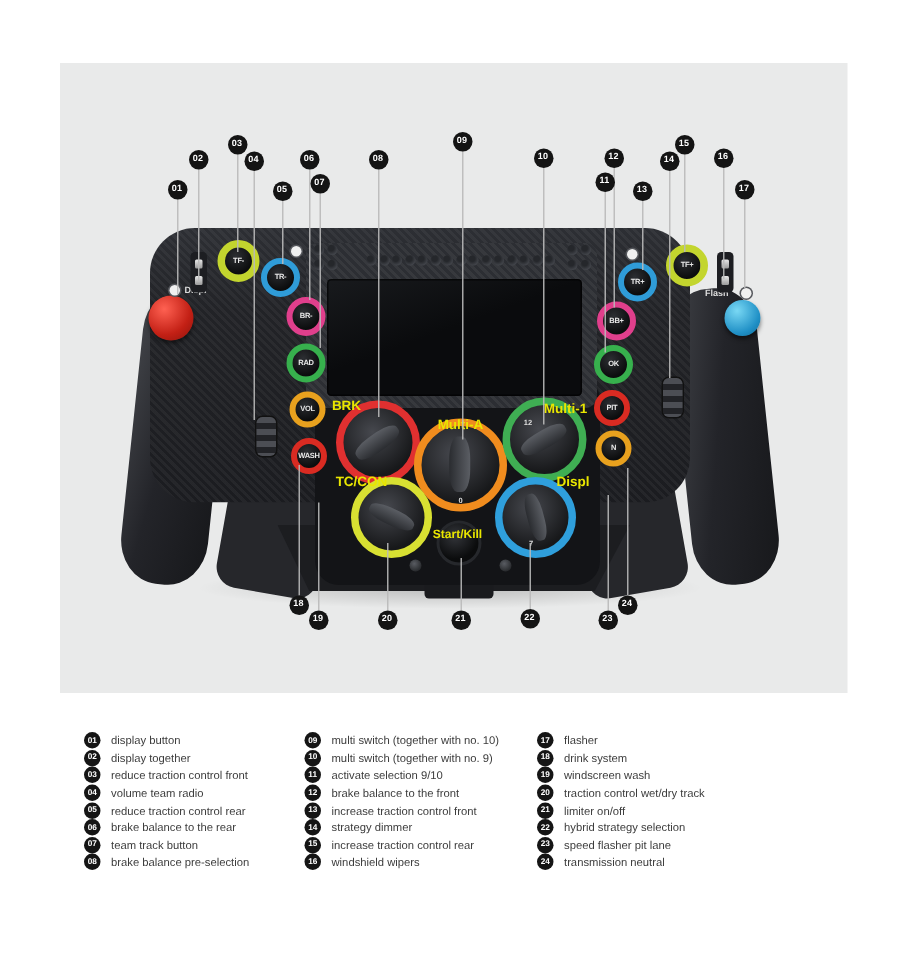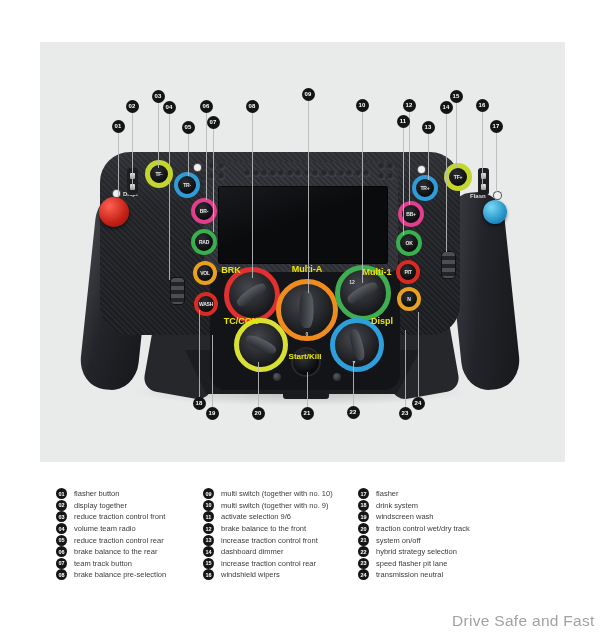--- a/index.html
+++ b/index.html
@@ -173,21 +173,21 @@
     </div>
   <div class="rot" style="left: 234px; top: 318px; width: 54px; height: 54px; border-color: rgb(216, 224, 50);">
       <i class="ptr" style="transform:rotate(25deg)"></i>
     </div>
   <div class="rot" style="left: 330px; top: 318px; width: 54px; height: 54px; border-color: rgb(47, 159, 220);">
       <i class="ptr" style="transform:rotate(75deg)"></i>
     </div>
   <div class="skbtn"></div>
 
   <span class="rlabel" style="left:231px;top:270px">BRK</span>
-  <span class="rlabel" style="left:307px;top:269px">Multi-A</span>
+  <span class="rlabel" style="left:307px;top:283px">Multi-A</span>
   <span class="rlabel" style="left:377px;top:272px">Multi-1</span>
   <span class="rlabel" style="left:241px;top:321px">TC/CON</span>
   <span class="rlabel" style="left:382px;top:321px">Displ</span>
   <span class="rlabel" style="left:305px;top:356px;font-size:8px">Start/Kill</span>
   <span class="mark" style="left:307px;top:334px">0</span>
   <span class="mark" style="left:352px;top:282px">12</span>
   <span class="mark" style="left:354px;top:363px">7</span>
 
   <div class="mush red"></div>
   <div class="mush blue"></div>
@@ -254,21 +254,21 @@
   <div class="co" style="left:205.5px;top:406.5px">19</div>
   <div class="co" style="left:251.5px;top:406.5px">20</div>
   <div class="co" style="left:300.5px;top:406.5px">21</div>
   <div class="co" style="left:346.5px;top:405.5px">22</div>
   <div class="co" style="left:398.5px;top:406.5px">23</div>
   <div class="co" style="left:411.5px;top:396.5px">24</div>
 
   <div class="legcol" style="left:56px;top:488px">
     <div class="legrow">
         <span class="legnum">01</span>
-        <span class="legtext">flasher button</span>
+        <span class="legtext">display button</span>
       </div>
     <div class="legrow">
         <span class="legnum">02</span>
         <span class="legtext">display together</span>
       </div>
     <div class="legrow">
         <span class="legnum">03</span>
         <span class="legtext">reduce traction control front</span>
       </div>
     <div class="legrow">
@@ -296,33 +296,33 @@
     <div class="legrow">
         <span class="legnum">09</span>
         <span class="legtext">multi switch (together with no. 10)</span>
       </div>
     <div class="legrow">
         <span class="legnum">10</span>
         <span class="legtext">multi switch (together with no. 9)</span>
       </div>
     <div class="legrow">
         <span class="legnum">11</span>
-        <span class="legtext">activate selection 9/6</span>
+        <span class="legtext">activate selection 9/10</span>
       </div>
     <div class="legrow">
         <span class="legnum">12</span>
         <span class="legtext">brake balance to the front</span>
       </div>
     <div class="legrow">
         <span class="legnum">13</span>
         <span class="legtext">increase traction control front</span>
       </div>
     <div class="legrow">
         <span class="legnum">14</span>
-        <span class="legtext">dashboard dimmer</span>
+        <span class="legtext">strategy dimmer</span>
       </div>
     <div class="legrow">
         <span class="legnum">15</span>
         <span class="legtext">increase traction control rear</span>
       </div>
     <div class="legrow">
         <span class="legnum">16</span>
         <span class="legtext">windshield wipers</span>
       </div>
   </div>
@@ -338,30 +338,29 @@
     <div class="legrow">
         <span class="legnum">19</span>
         <span class="legtext">windscreen wash</span>
       </div>
     <div class="legrow">
         <span class="legnum">20</span>
         <span class="legtext">traction control wet/dry track</span>
       </div>
     <div class="legrow">
         <span class="legnum">21</span>
-        <span class="legtext">system on/off</span>
+        <span class="legtext">limiter on/off</span>
       </div>
     <div class="legrow">
         <span class="legnum">22</span>
         <span class="legtext">hybrid strategy selection</span>
       </div>
     <div class="legrow">
         <span class="legnum">23</span>
         <span class="legtext">speed flasher pit lane</span>
       </div>
     <div class="legrow">
         <span class="legnum">24</span>
         <span class="legtext">transmission neutral</span>
       </div>
   </div>
 
-  <div class="credit">Drive Safe and Fast</div>
 </div>
 
 </body></html>

